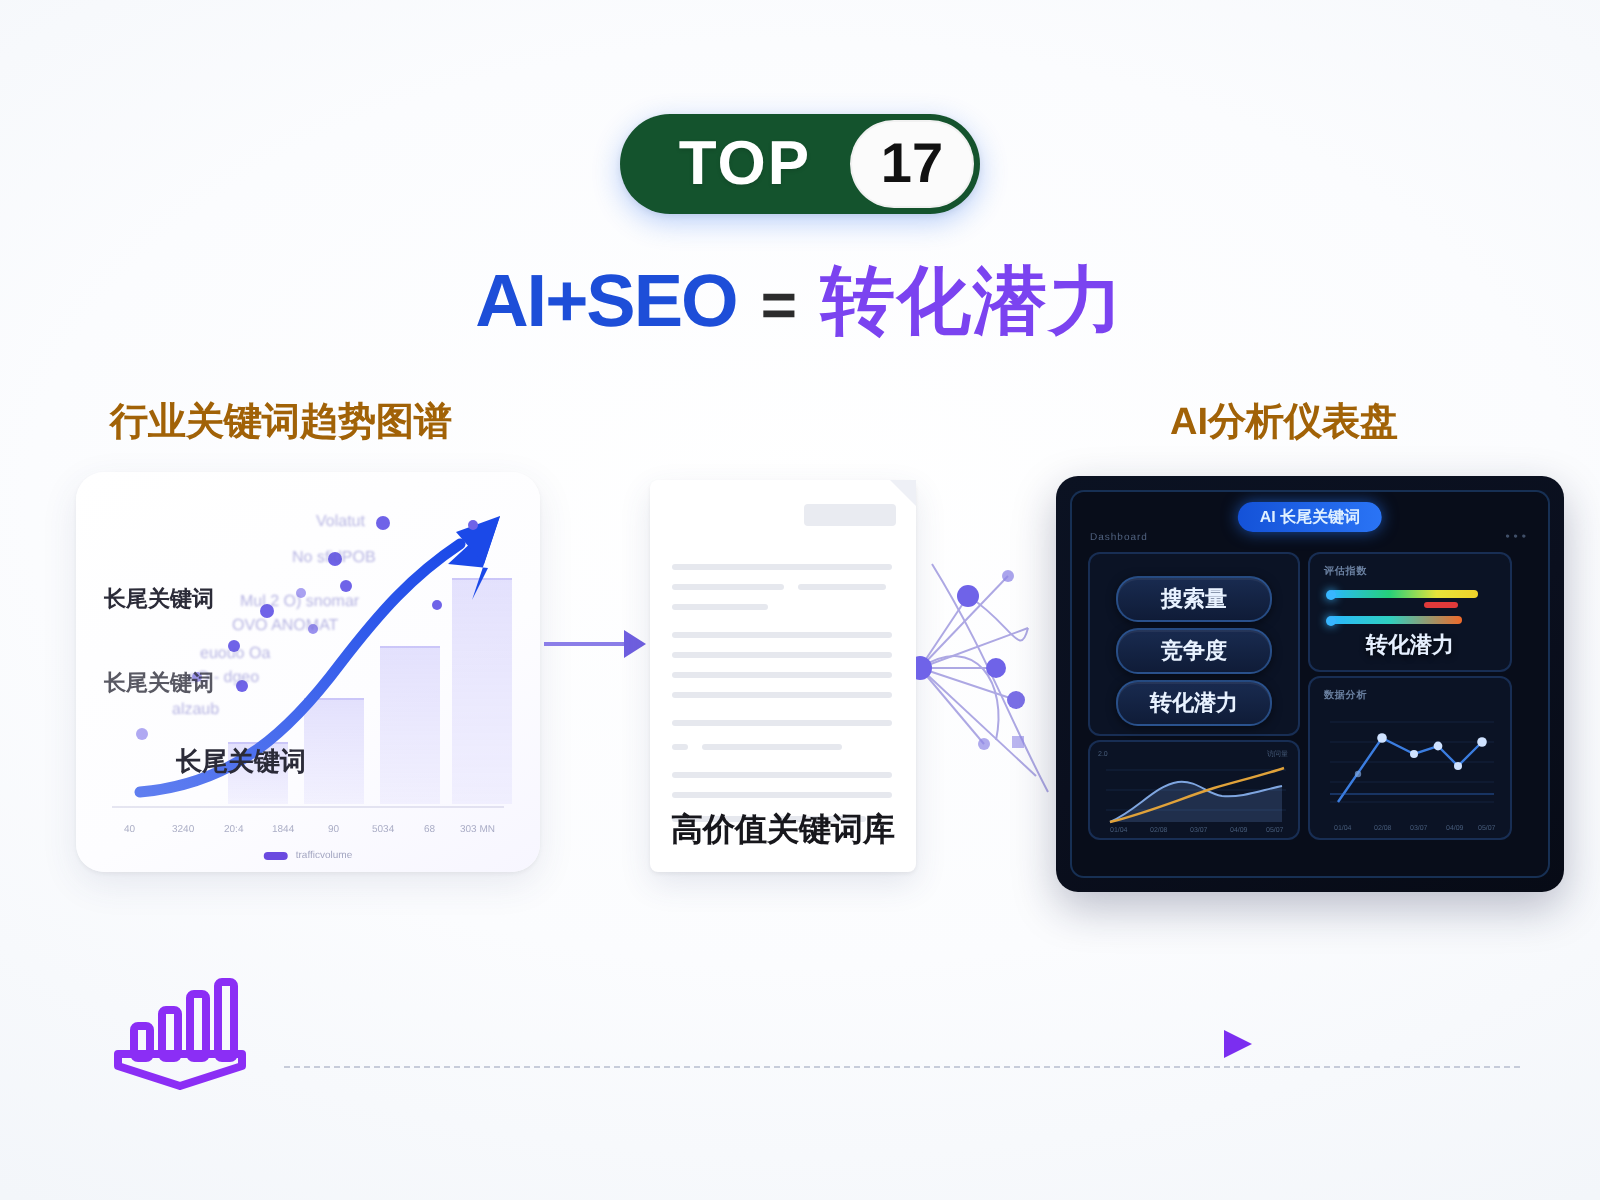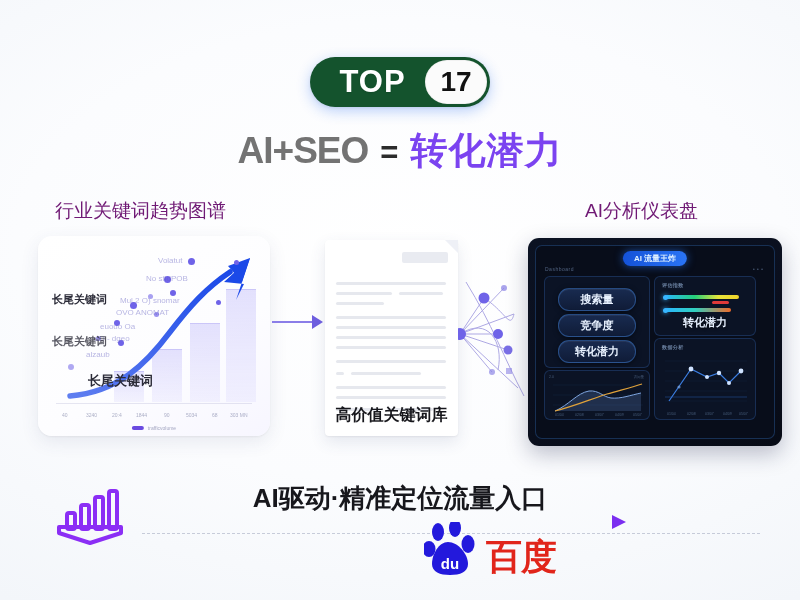--- a/index.html
+++ b/index.html
@@ -30,26 +30,26 @@
     display:flex;align-items:center;justify-content:center;
     color:#111;font-weight:bold;font-size:28px;
     box-shadow:inset 0 0 0 1px rgba(0,0,0,.04);
   }
 
   
   .headline{
     position:absolute;left:0;right:0;top:126px;text-align:center;
     font-size:37px;font-weight:bold;white-space:nowrap;
   }
-  .headline .red{color:#737373;letter-spacing:-1px;text-align:right;}
+  .headline .red{color:#1d4ed8;letter-spacing:-1px;text-align:right;}
   .headline .eq{color:#2c2c2c;margin:0 12px;font-size:31px;}
   .headline .pur{color:#7b43f0;letter-spacing:1px;}
 
   
-  .cap{position:absolute;font-size:19px;font-weight:normal;color:#701a75;white-space:nowrap;}
+  .cap{position:absolute;font-size:19px;font-weight:bold;color:#a16207;white-space:nowrap;}
   .cap-left{left:55px;top:198px;}
   .cap-right{left:585px;top:198px;}
 
   
   .card-left{
     position:absolute;left:38px;top:236px;width:232px;height:200px;
     background:linear-gradient(150deg,#ffffff 0%,#fdfdff 60%,#f7f6ff 100%);
     border-radius:14px;box-shadow:0 6px 18px rgba(60,70,120,.10),0 1px 2px rgba(0,0,0,.05);
     overflow:hidden;
   }
@@ -276,21 +276,21 @@
     <circle cx="46" cy="16" r="3" fill="#8d86e6" opacity=".75"></circle>
     <circle cx="40" cy="62" r="5" fill="#6f63e8"></circle>
     <circle cx="50" cy="78" r="4.5" fill="#7a6fe6"></circle>
     <circle cx="34" cy="100" r="3" fill="#8d86e6" opacity=".7"></circle>
     <rect x="48" y="96" width="6" height="6" fill="#8d86e6" opacity=".6"></rect>
   </svg>
 
   <div class="dash">
     <div class="dash-inner">
 
-      <div class="dash-badge">AI 流量王炸</div>
+      <div class="dash-badge">AI 长尾关键词</div>
       <div class="dash-tag">Dashboard</div>
       <div class="dash-dots">•••</div>
 
       <div class="panel" style="left:8px;top:30px;width:104px;height:90px;">
         <div class="pill" style="top:11px;">搜索量</div>
         <div class="pill" style="top:37px;">竞争度</div>
         <div class="pill" style="top:63px;">转化潜力</div>
       </div>
 
       <div class="panel" style="left:8px;top:124px;width:104px;height:48px;">
@@ -345,45 +345,31 @@
         <div class="axlabel" style="left:12px;bottom:3px;">01/04</div>
         <div class="axlabel" style="left:32px;bottom:3px;">02/08</div>
         <div class="axlabel" style="left:50px;bottom:3px;">03/07</div>
         <div class="axlabel" style="left:68px;bottom:3px;">04/09</div>
         <div class="axlabel" style="left:84px;bottom:3px;">05/07</div>
       </div>
 
     </div>
   </div>
 
-  <div class="bottom-claim">AI驱动·精准定位流量入口</div>
   <div class="dotline"></div>
 
   <svg class="badge-icon" viewBox="0 0 86 62">
     <g fill="none" stroke="#8b2ef5" stroke-width="4" stroke-linejoin="round" stroke-linecap="round">
       <rect x="20" y="28" width="8" height="16" rx="2"></rect>
       <rect x="34" y="20" width="8" height="24" rx="2"></rect>
       <rect x="48" y="12" width="8" height="32" rx="2"></rect>
       <rect x="62" y="6" width="8" height="38" rx="2"></rect>
       <path d="M12,42 L74,42 L74,48 L43,58 L12,48 Z"></path>
     </g>
   </svg>
 
   <svg class="arrow-purple" viewBox="0 0 40 18">
     <path d="M22,2 L36,9 L22,16 Z" fill="#7b2ef0"></path>
   </svg>
 
-  <div class="baidu">
-    <svg width="60" height="56" viewBox="0 0 60 56">
-      <g fill="#2319dc">
-        <ellipse cx="14" cy="10" rx="6" ry="9"></ellipse>
-        <ellipse cx="31" cy="6" rx="6" ry="9"></ellipse>
-        <ellipse cx="5" cy="27" rx="6.5" ry="8"></ellipse>
-        <ellipse cx="44" cy="22" rx="6.5" ry="9"></ellipse>
-        <path d="M24,20 C34,20 44,32 44,42 C44,50 36,53 26,53 C16,53 8,50 8,42 C8,32 15,20 24,20 Z"></path>
-      </g>
-      <text x="26" y="47" font-family="'Liberation Sans',sans-serif" font-size="15" font-weight="bold" fill="#ffffff" text-anchor="middle">du</text>
-    </svg>
-    <div class="bname">百度</div>
-  </div>
 
 
 </div>
 
 </body></html>

